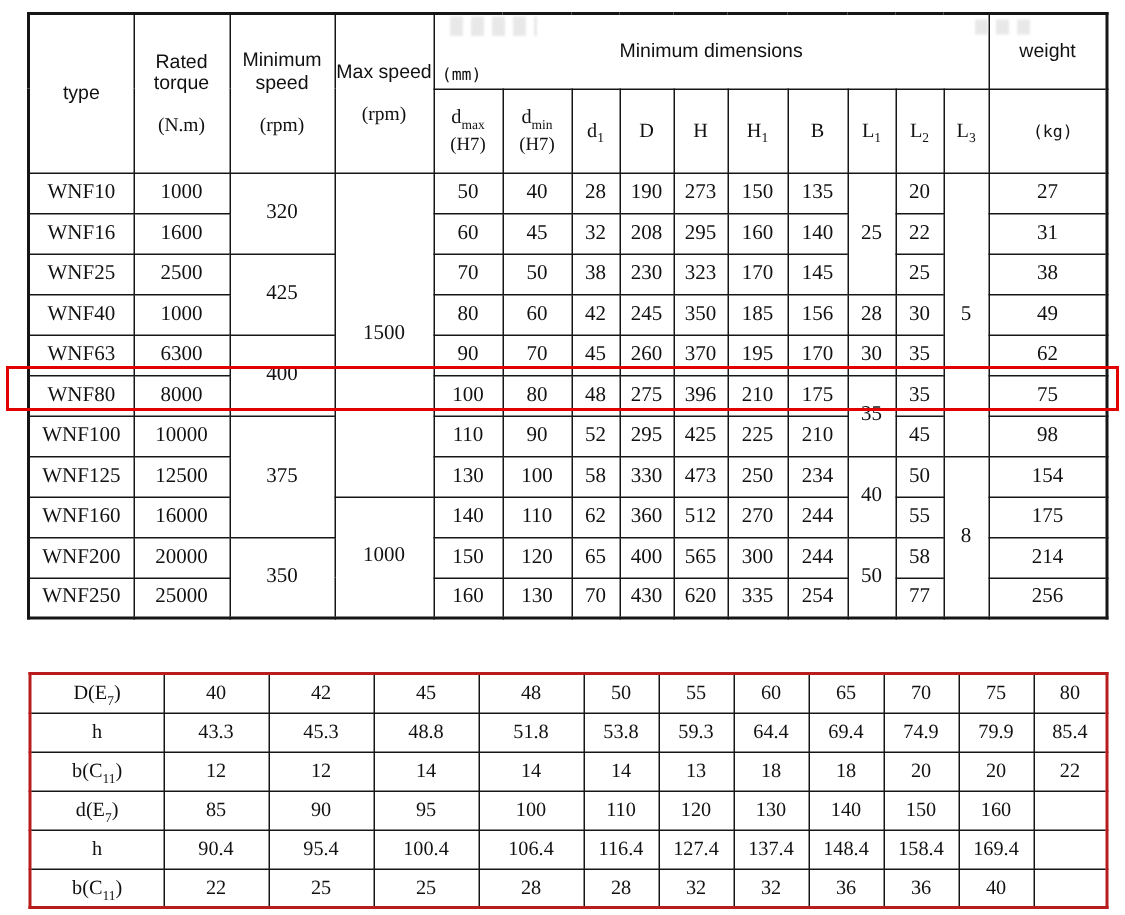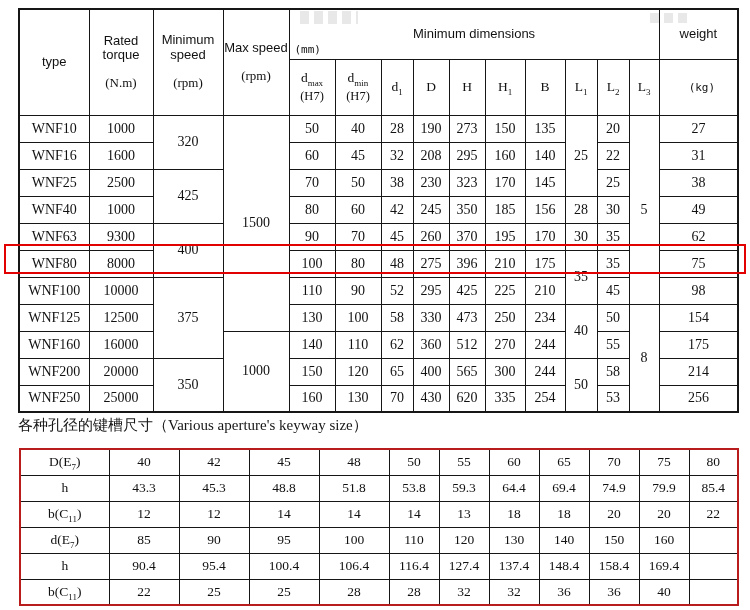--- a/index.html
+++ b/index.html
@@ -191,21 +191,21 @@
           <td>245</td>
           <td>350</td>
           <td>185</td>
           <td>156</td>
           <td>28</td>
           <td>30</td>
           <td>49</td>
         </tr>
         <tr>
           <td>WNF63</td>
-          <td>9300</td>
+          <td>6300</td>
           <td rowspan="2">400</td>
           <td>90</td>
           <td>70</td>
           <td>45</td>
           <td>260</td>
           <td>370</td>
           <td>195</td>
           <td>170</td>
           <td>30</td>
           <td>35</td>
@@ -286,29 +286,28 @@
         <tr>
           <td>WNF250</td>
           <td>25000</td>
           <td>160</td>
           <td>130</td>
           <td>70</td>
           <td>430</td>
           <td>620</td>
           <td>335</td>
           <td>254</td>
-          <td>53</td>
+          <td>77</td>
           <td>256</td>
         </tr>
       </tbody>
   </table>
 
   <div id="highlight-box" style="border-color: rgb(227, 0, 0);"></div>
 
-  <div id="keyway-title">各种孔径的键槽尺寸（Various aperture's keyway size）</div>
 
   <table id="keyway-table">
     <colgroup>
       <col style="width:89px">
       <col style="width:70px">
         <col style="width:70px">
         <col style="width:70px">
         <col style="width:70px">
       <col style="width:50px">
         <col style="width:50px">

